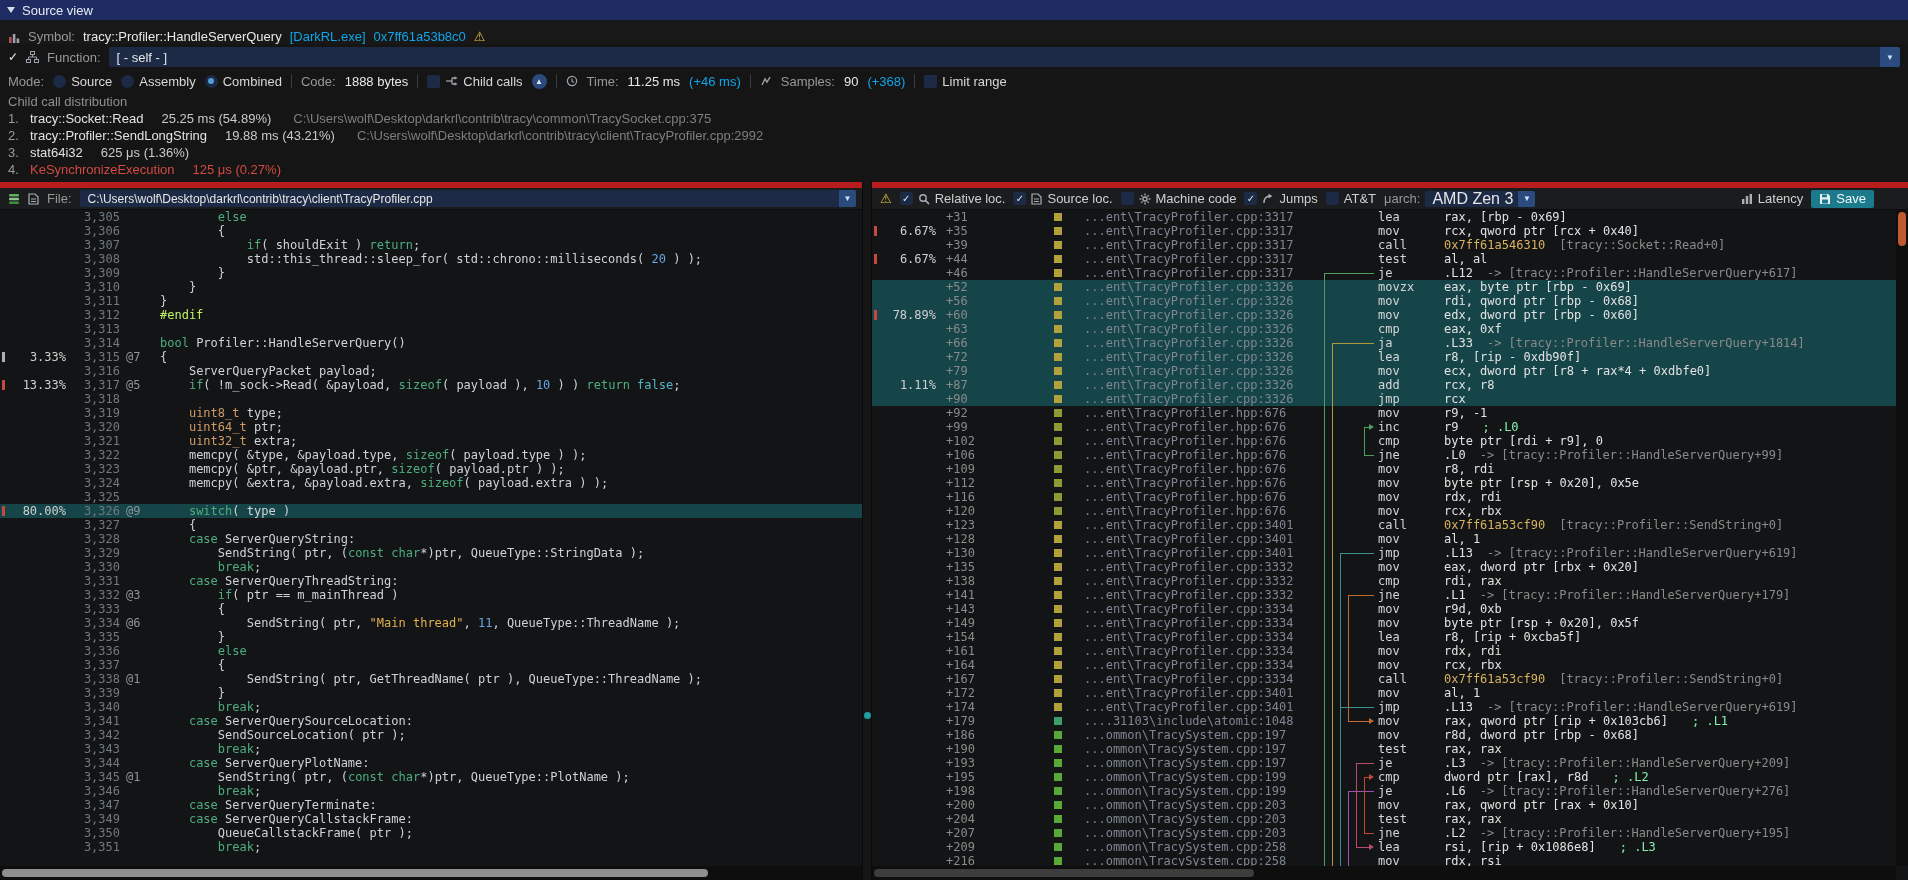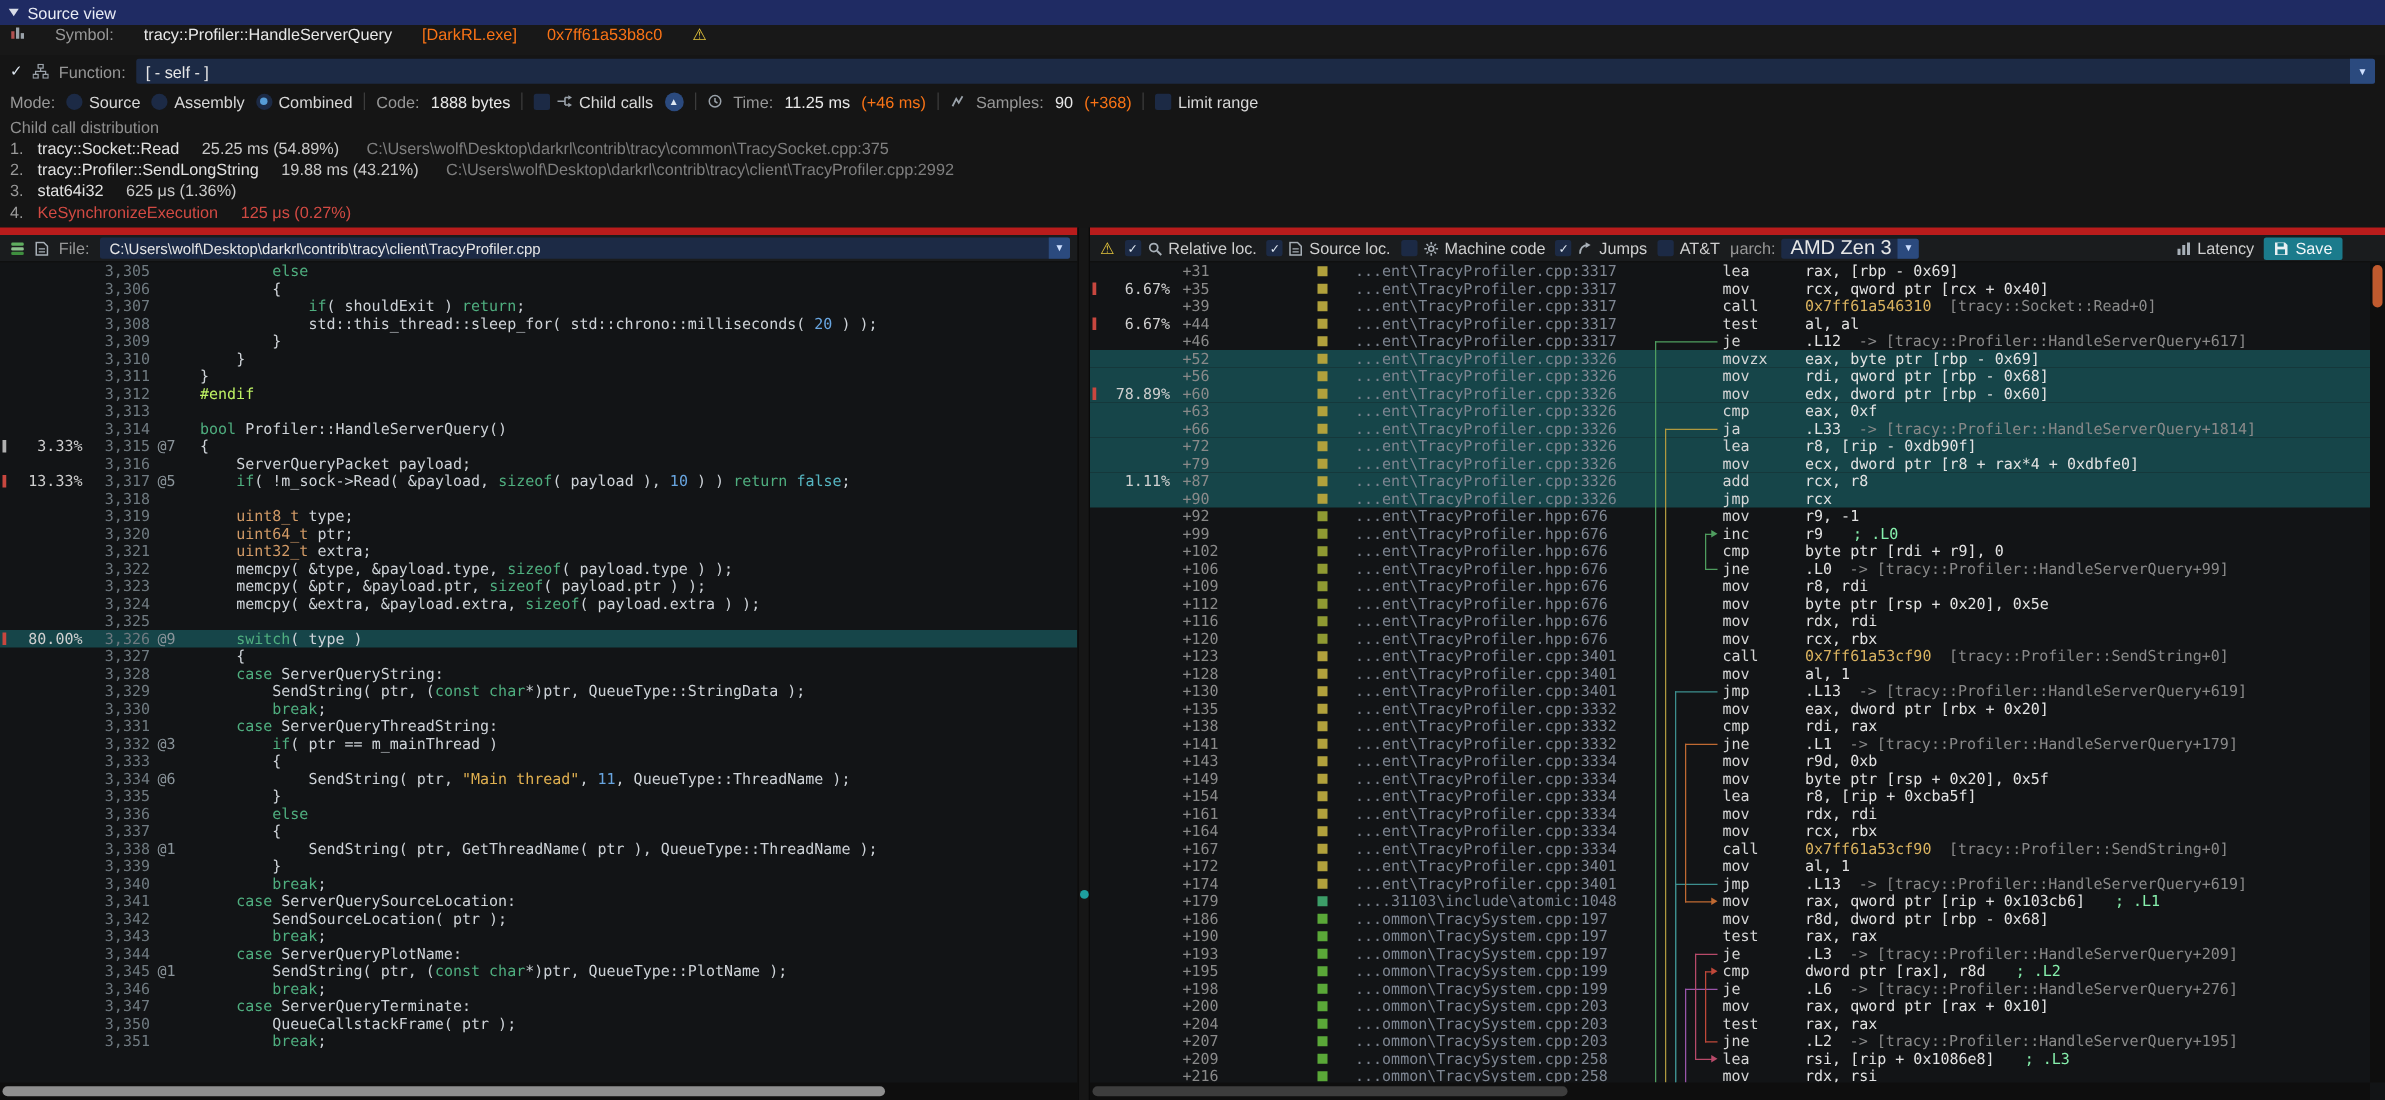--- a/index.html
+++ b/index.html
@@ -6,25 +6,25 @@
 html,body{width:1908px;height:880px;overflow:hidden;background:#101010}
 body{font-family:"Liberation Sans",sans-serif;font-size:13px;color:#d8d8d8}
 #window{position:absolute;inset:0;background:#151515}
 
 
 .titlebar{position:absolute;top:0;left:0;width:100%;height:20px;background:#1f2b63;display:flex;align-items:center;gap:7px;padding-left:7px}
 .collapse-tri{width:0;height:0;border-left:4px solid transparent;border-right:4px solid transparent;border-top:6px solid #d8dce8}
 .titlebar .t{color:#e8ebf4;font-size:13px}
 
 
-.symbolrow{position:absolute;top:20px;left:0;width:100%;height:24px;background:#181818;display:flex;align-items:flex-start;gap:24px;padding-left:8px}
+.symbolrow{position:absolute;top:20px;left:0;width:100%;height:24px;background:#181818;display:flex;align-items:flex-end;gap:8px;padding-left:8px}
 .funcrow{position:absolute;top:44px;left:0;width:100%;height:26px;display:flex;align-items:center;gap:8px;padding:0 8px}
 .moderow{position:absolute;top:70px;left:0;width:100%;height:22px;display:flex;align-items:center;gap:9px;padding-left:8px}
 .lab{color:#989898}
-.dim{color:#f97316}
+.dim{color:#0ea5e9}
 .white{color:#e8e8e8}
 .warn{color:#e2c33c;font-size:13px}
 .check-glyph{color:#dfe8f2;font-size:12px}
 .vsep{width:1px;height:14px;background:#3c3c3c}
 
 .combo{height:20px;background:#1c2a45;border-radius:2px;position:relative;display:flex;align-items:center}
 .combo .val{padding:0 8px 0 8px;color:#e6e6e6;white-space:nowrap;overflow:hidden}
 .combo .arrowbox{position:absolute;right:0;top:0;height:100%;width:20px;background:#2b4a7e;border-radius:0 2px 2px 0;display:flex;align-items:center;justify-content:center;color:#cfe0ff;font-size:8px}
 .func-combo{flex:1}
 
@@ -507,20 +507,26 @@
           <span class="src-code"><span class="tok-id">        </span><span class="tok-kw">break</span><span class="tok-id">;</span></span>
         </div>
         <div class="src-row">
           <span class="src-pct"></span>
           <span class="src-num">3,347</span>
           <span class="src-mark"></span>
           <span class="src-code"><span class="tok-id">    </span><span class="tok-kw">case</span><span class="tok-id"> </span><span class="tok-id">ServerQueryTerminate</span><span class="tok-id">:</span></span>
         </div>
         <div class="src-row">
           <span class="src-pct"></span>
+          <span class="src-num">3,349</span>
+          <span class="src-mark"></span>
+          <span class="src-code"><span class="tok-id">    </span><span class="tok-kw">case</span><span class="tok-id"> </span><span class="tok-id">ServerQueryCallstackFrame</span><span class="tok-id">:</span></span>
+        </div>
+        <div class="src-row">
+          <span class="src-pct"></span>
           <span class="src-num">3,350</span>
           <span class="src-mark"></span>
           <span class="src-code"><span class="tok-id">        </span><span class="tok-id">QueueCallstackFrame</span><span class="tok-id">(</span><span class="tok-id"> </span><span class="tok-id">ptr</span><span class="tok-id"> </span><span class="tok-id">)</span><span class="tok-id">;</span></span>
         </div>
         <div class="src-row">
           <span class="src-pct"></span>
           <span class="src-num">3,351</span>
           <span class="src-mark"></span>
           <span class="src-code"><span class="tok-id">        </span><span class="tok-kw">break</span><span class="tok-id">;</span></span>
         </div>

